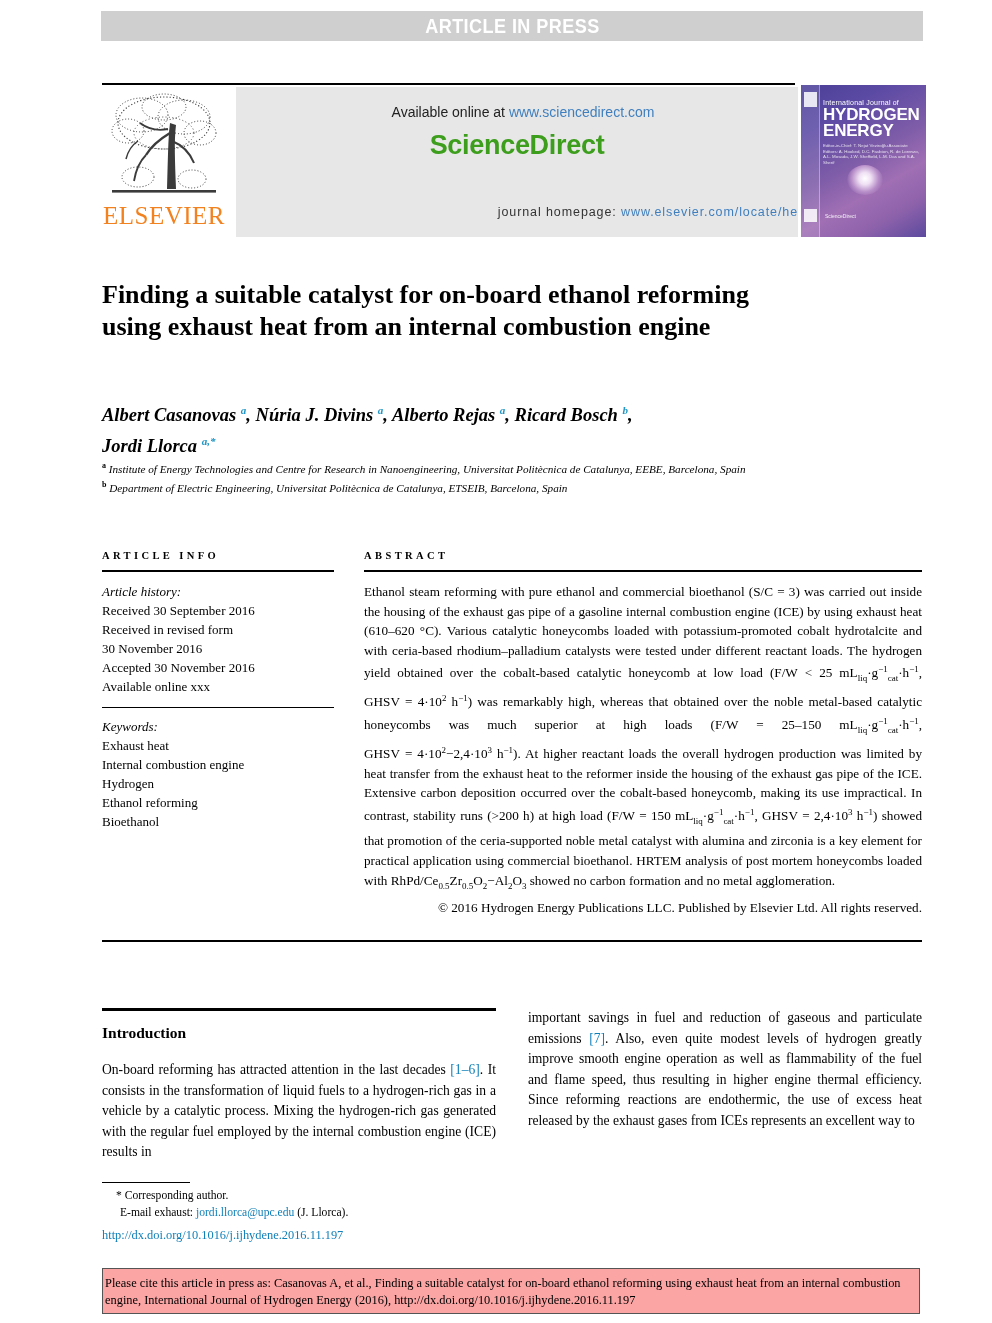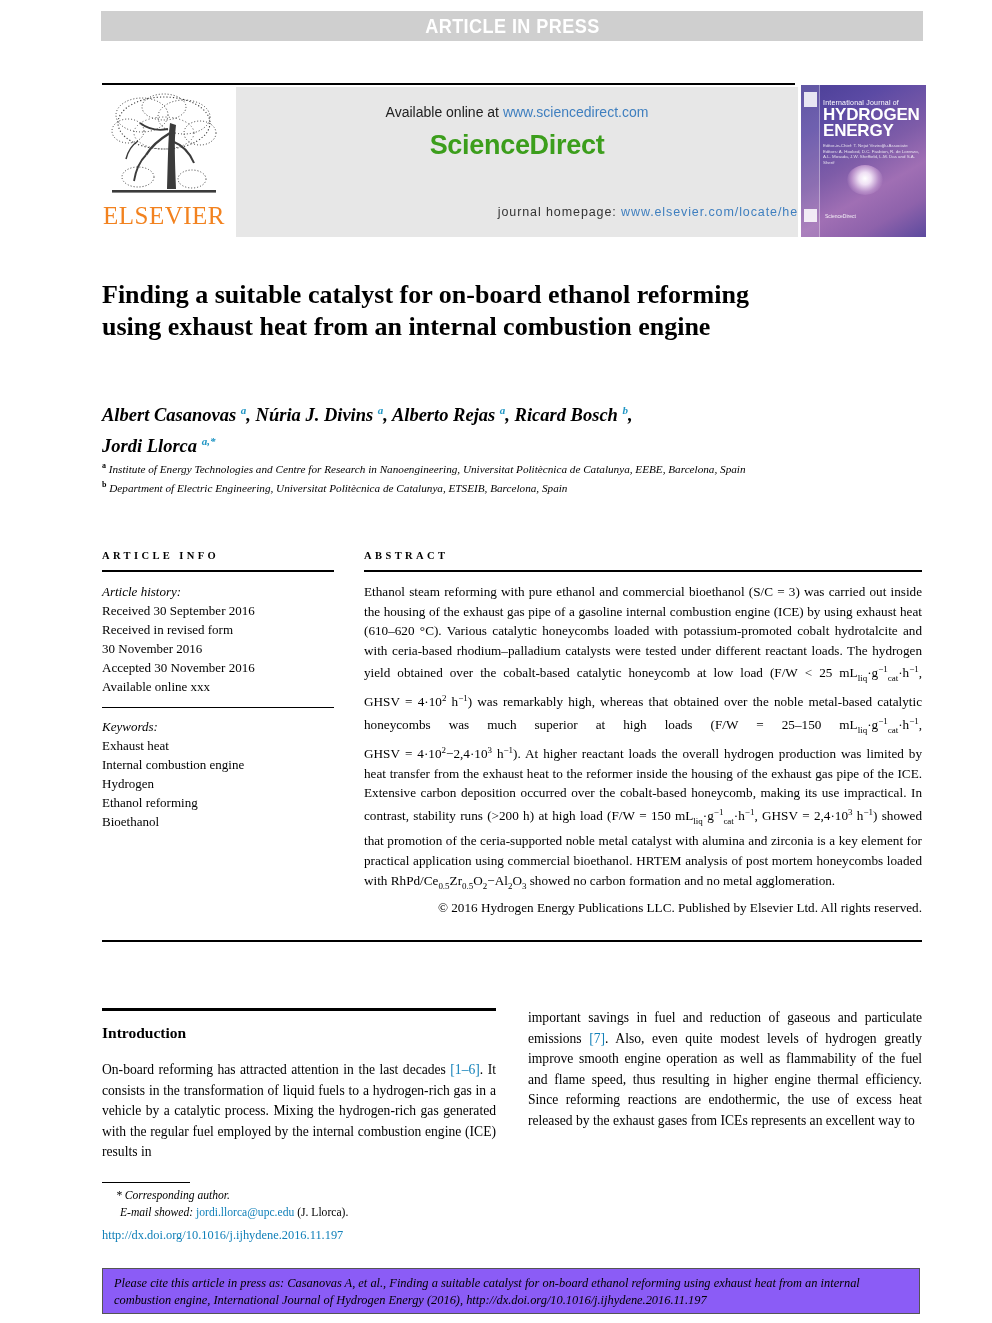--- a/index.html
+++ b/index.html
@@ -85,21 +85,21 @@
     line-height: 1;
   }
   .sd-banner {
     position: absolute;
     left: 134px; top: 2px;
     width: 562px; height: 150px;
     background: #e7e7e7;
   }
   .sd-avail {
     position: absolute;
-    left: 0; top: 17px;
+    left: 6px; top: 17px;
     width: 562px;
     text-align: center;
     font-family: "Liberation Sans", sans-serif;
     font-size: 14px;
     color: #222;
   }
   .sd-avail .lnk { color: #3f7fbf; }
   .sd-name {
     position: absolute;
     left: 0; top: 43px;
@@ -302,21 +302,21 @@
     background: #000;
   }
   .footnote {
     position: absolute;
     left: 86px; top: 1188px;
     width: 700px;
     font-family: "Liberation Serif", serif;
     font-size: 11.6px;
     line-height: 16.5px;
   }
-  .footnote .ital { font-style: italic; }
+  .footnote .ital { }
   .footnote .lnk { color: #0f7fb8; }
   .doi-line {
     position: absolute;
     left: 86px; top: 1228px;
     font-family: "Liberation Serif", serif;
     font-size: 12.4px;
     color: #0f7fb8;
   }
   .issn-line {
     position: absolute;
@@ -324,25 +324,24 @@
     font-family: "Liberation Serif", serif;
     font-size: 13px;
     color: #000;
   }
 
   
   .cite-box {
     position: absolute;
     left: 86px; top: 1268px;
     width: 818px; height: 46px;
-    background: #8b5cf6;
+    background: #fca5a5;
     border: 1px solid #555;
     box-sizing: border-box;
-    padding: 6px 10px 0 11px;
-    font-style: italic;
+    padding: 6px 10px 0 2px;
   }
   .cite-text {
     font-family: "Liberation Serif", serif;
     font-size: 12.4px;
     line-height: 16.5px;
   }
   sub { font-size: 0.68em; }
   sup.fm { font-size: 0.68em; }
 </style>
 </head>
@@ -464,21 +463,21 @@
   <div class="body-right">
     <div class="body-text">
       important savings in fuel and reduction of gaseous and particulate emissions <span class="ref">[7]</span>. Also, even quite modest levels of hydrogen greatly improve smooth engine operation as well as flammability of the fuel and flame speed, thus resulting in higher engine thermal efficiency. Since reforming reactions are endothermic, the use of excess heat released by the exhaust gases from ICEs represents an excellent way to
     </div>
   </div>
 
   <div class="fn-rule"></div>
   <div class="footnote">
     <div style="padding-left:14px" class="ital">* Corresponding author.</div>
     <div style="padding-left:18px">
-      <span class="ital">E-mail showed: </span><span class="lnk">jordi.llorca@upc.edu</span><span> (J. Llorca).</span>
+      <span class="ital">E-mail exhaust: </span><span class="lnk">jordi.llorca@upc.edu</span><span> (J. Llorca).</span>
     </div>
   </div>
   <div class="doi-line">http://dx.doi.org/10.1016/j.ijhydene.2016.11.197</div>
   <div class="issn-line">0360-3199/© 2016 Hydrogen Energy Publications LLC. Published by Elsevier Ltd. All rights reserved.</div>
 
   <div class="cite-box">
     <div class="cite-text">Please cite this article in press as: Casanovas A, et al., Finding a suitable catalyst for on-board ethanol reforming using exhaust heat from an internal combustion engine, International Journal of Hydrogen Energy (2016), http://dx.doi.org/10.1016/j.ijhydene.2016.11.197</div>
   </div>
 
 </div>

